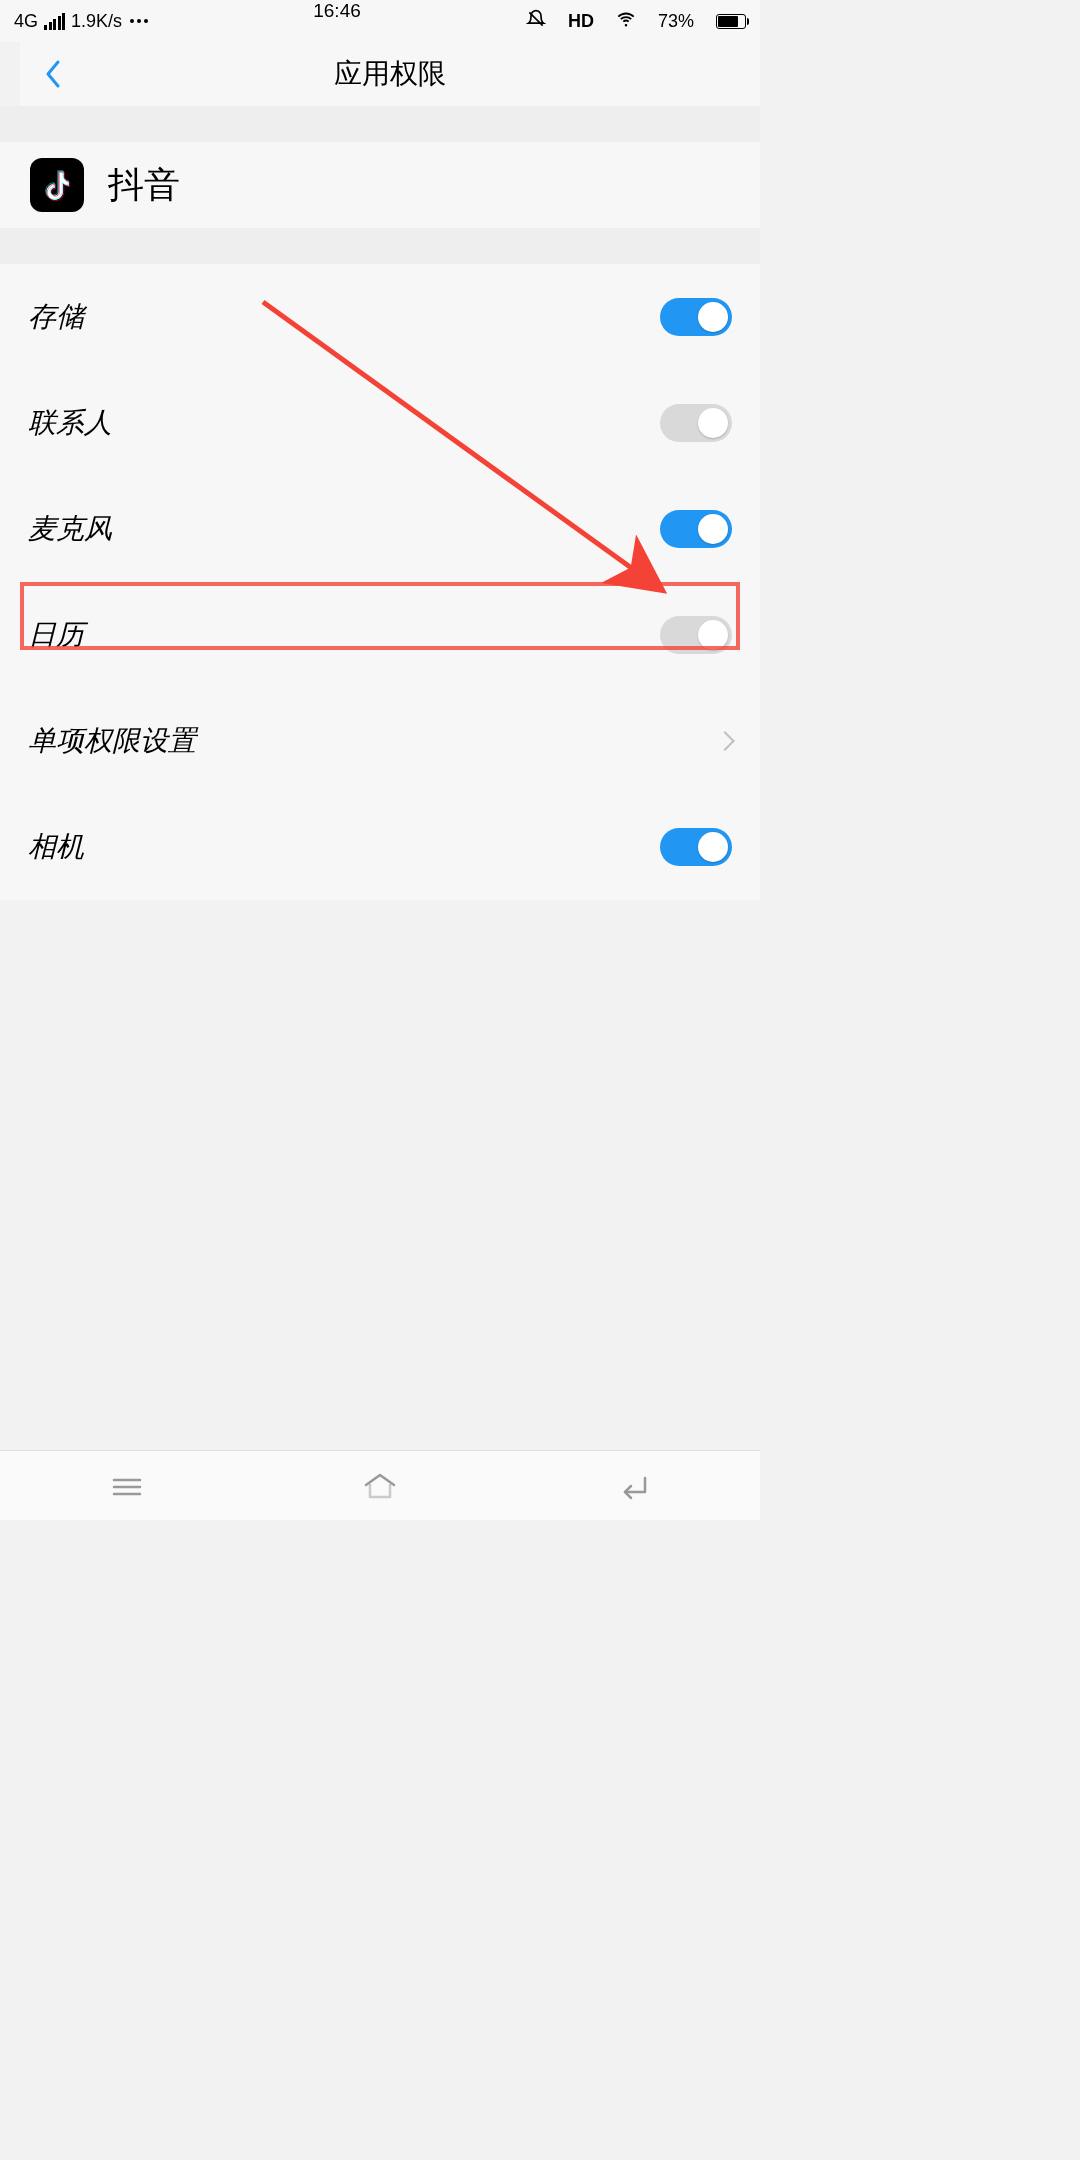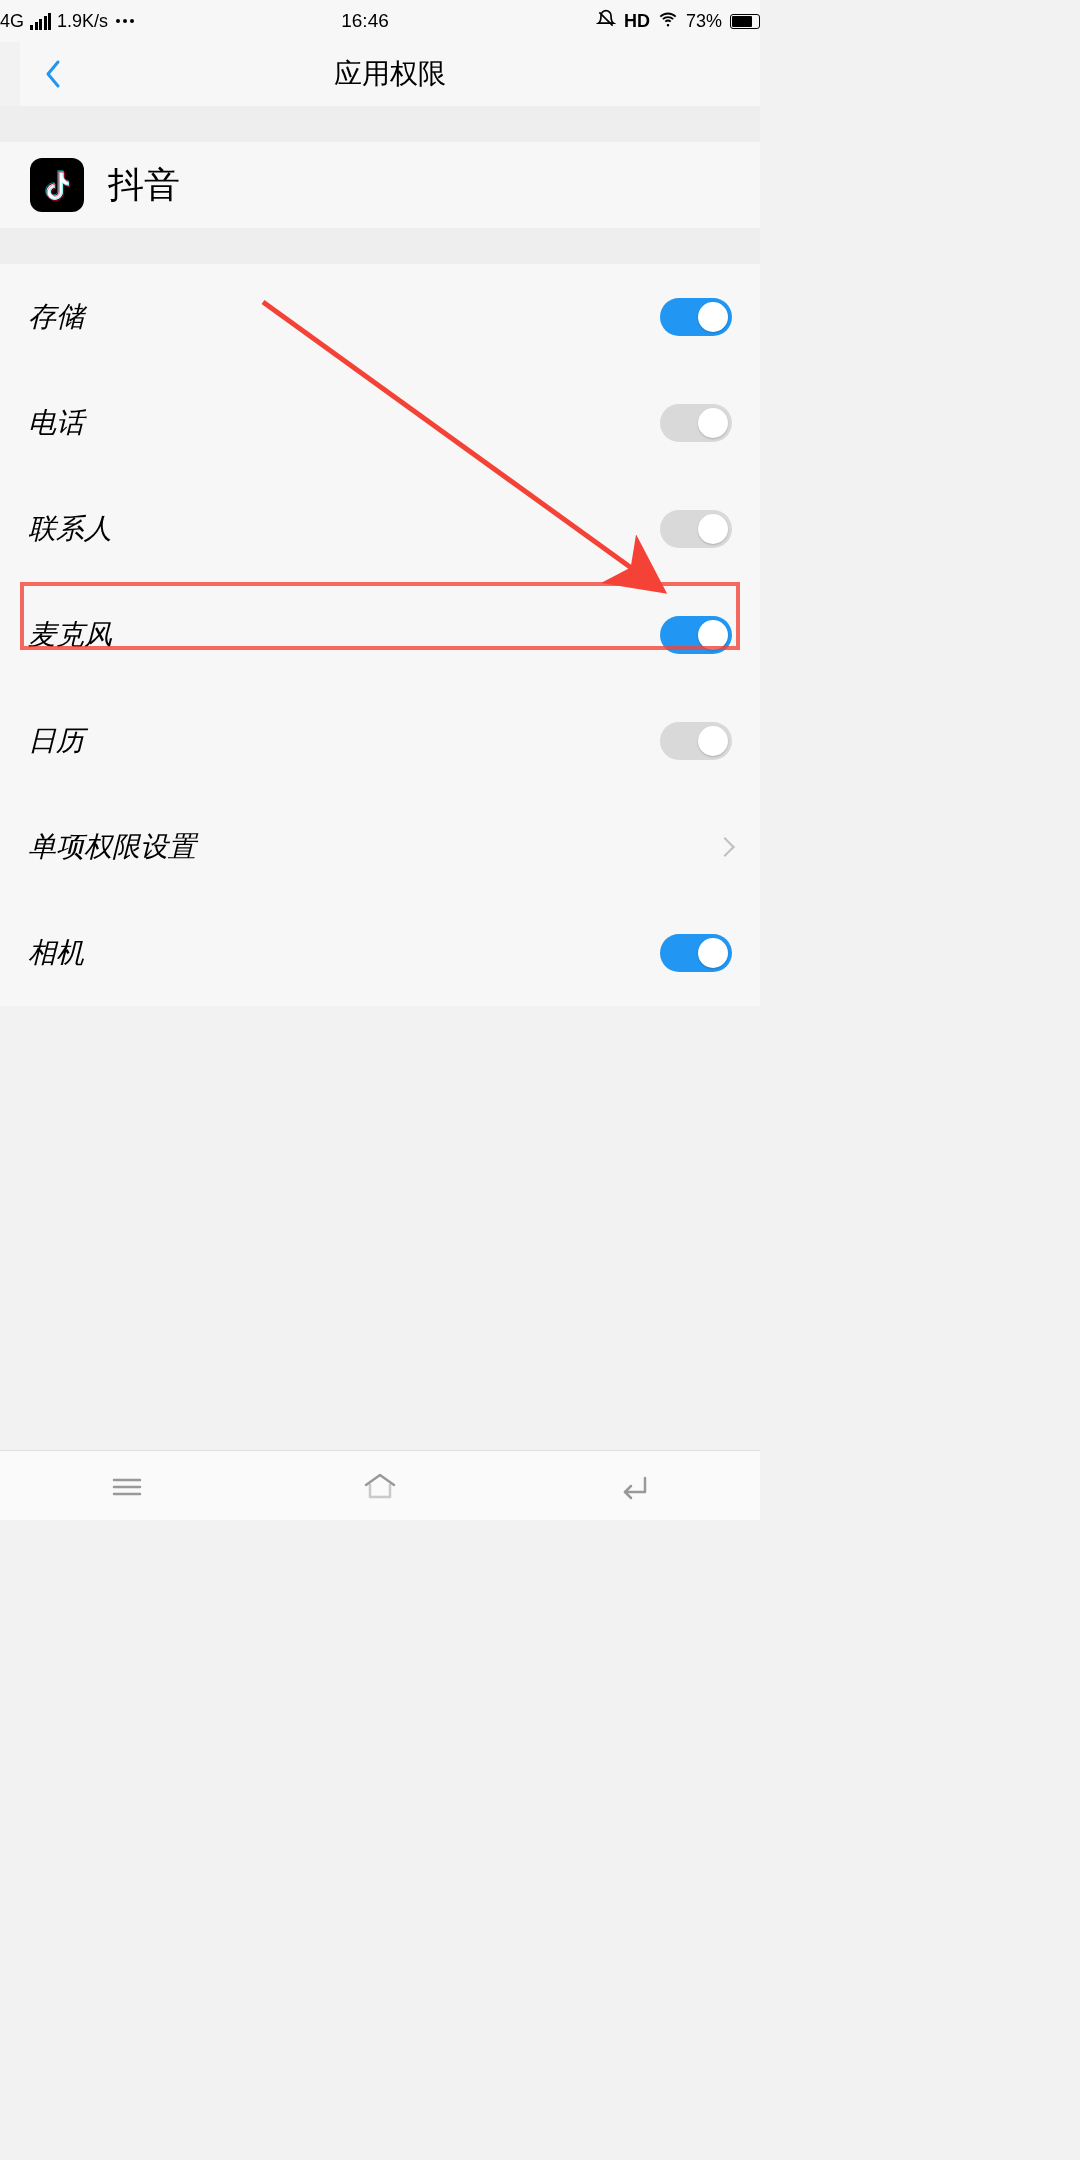--- a/index.html
+++ b/index.html
@@ -7,29 +7,28 @@
       width: 760px;
       height: 1520px;
       background: #f2f2f2;
       font-family: -apple-system, "PingFang SC", "Microsoft YaHei", sans-serif;
       position: relative;
       overflow: hidden;
     }
     .status-bar {
       height: 42px;
       display: flex;
-      align-items: center;
       justify-content: space-between;
-      padding: 0 0;
+      padding: 0 14px;
       background: #f7f7f7;
       font-size: 18px;
       color: #000;
     }
     .status-left { display: flex; align-items: center; gap: 4px; }
-    .status-right { display: flex; align-items: center; gap: 8px; }
+    .status-right { display: flex; align-items: center; gap: 22px; }
     .signal-bars { display: inline-flex; align-items: flex-end; gap: 1.5px; margin-left: 2px; margin-right: 2px;}
     .signal-bars span { width: 3px; background: #000; }
     .signal-bars span:nth-child(1){height:5px;}
     .signal-bars span:nth-child(2){height:8px;}
     .signal-bars span:nth-child(3){height:11px;}
     .signal-bars span:nth-child(4){height:14px;}
     .signal-bars span:nth-child(5){height:17px;}
     .dots { display:inline-flex; gap:3px; margin-left:4px;}
     .dots span{width:4px;height:4px;background:#000;border-radius:50%;}
     .battery-icon { width: 30px; height: 15px; border: 1.5px solid #000; border-radius: 3px; position: relative; display:inline-block;}
@@ -203,26 +202,20 @@
 <div class="gap"></div>
 
 <div class="perm-list">
   <div class="perm-row">
     <span class="perm-label">存储</span>
     <span class="toggle on">
         <span class="knob"></span>
       </span>
   </div>
   <div class="perm-row">
-    <span class="perm-label">电话</span>
-    <span class="toggle off">
-        <span class="knob"></span>
-      </span>
-  </div>
-  <div class="perm-row">
     <span class="perm-label">联系人</span>
     <span class="toggle off">
         <span class="knob"></span>
       </span>
   </div>
   <div class="perm-row">
     <span class="perm-label">麦克风</span>
     <span class="toggle on">
         <span class="knob"></span>
       </span>

